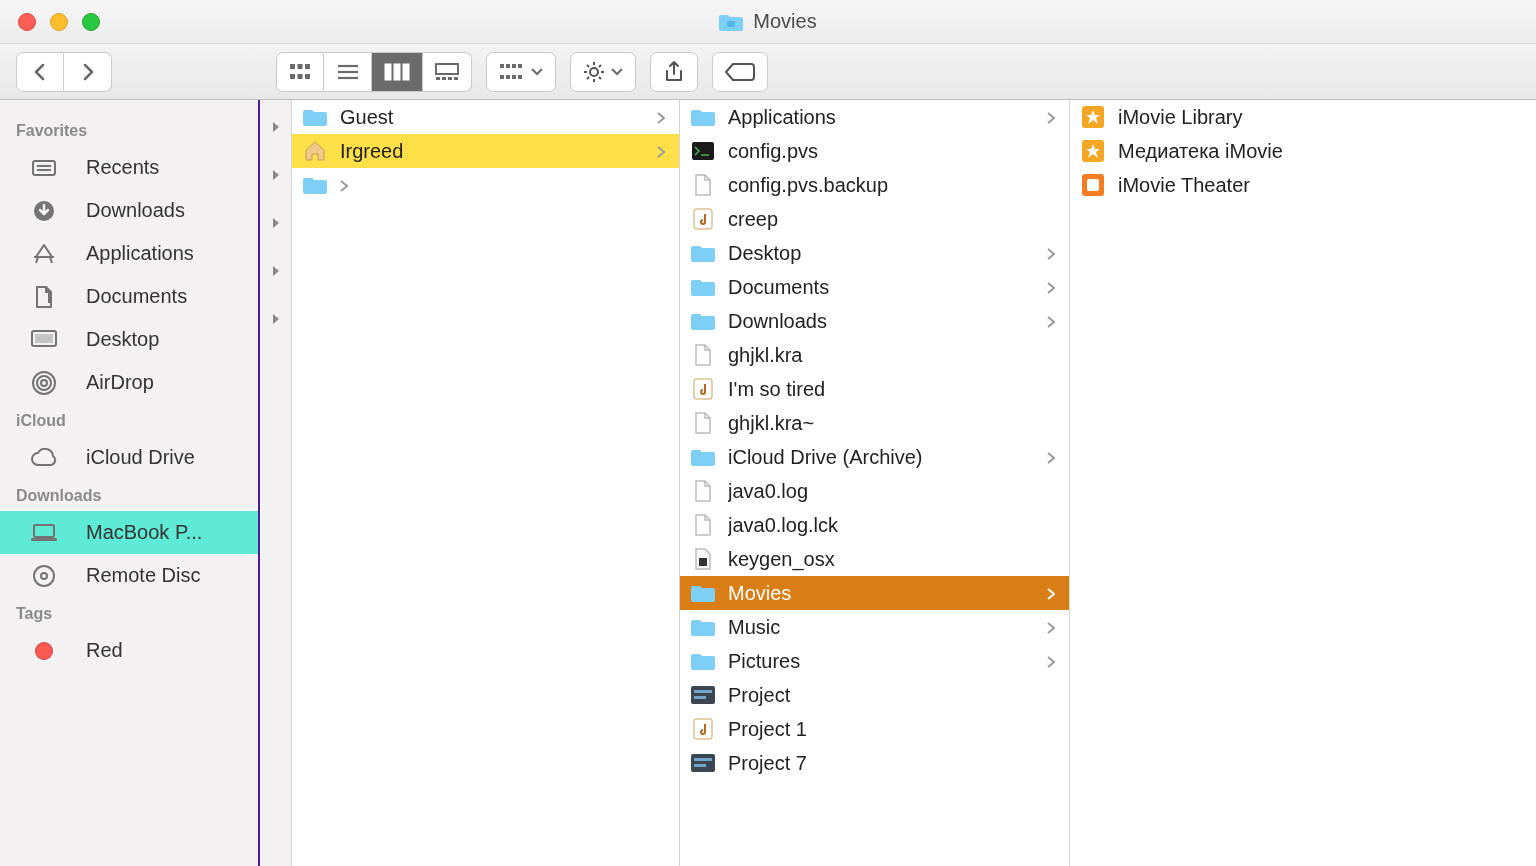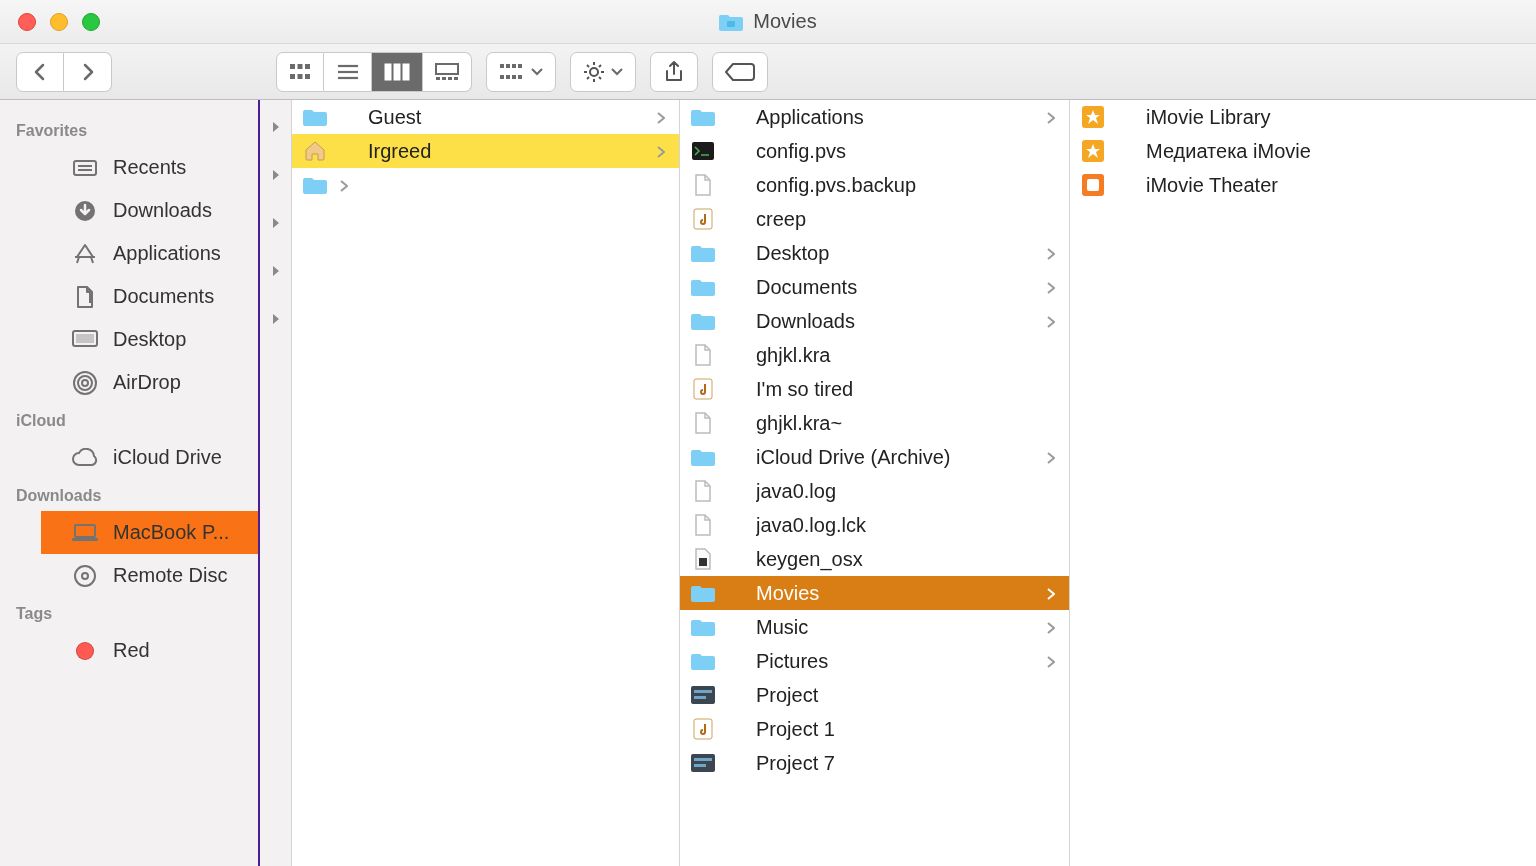--- a/index.html
+++ b/index.html
@@ -42,40 +42,40 @@
   
   .body { display: flex; height: calc(866px - 44px - 56px); }
 
   
   .sidebar {
     width: 260px; background: #f3f1f2; border-right: 2px solid #4c1d95;
     display: flex; flex-direction: column; padding-top: 14px; overflow: hidden;
   }
   .sb-section-header { font-size: 16px; color: #8a8a8a; font-weight: 600; padding: 8px 16px 6px; }
   .sb-item {
-    display: flex; align-items: center; gap: 14px;
-    padding: 10px 16px 10px 30px; font-size: 20px; color: #333; margin-left: 41px;
+    display: flex; align-items: center; gap: 28px;
+    padding: 10px 16px 10px 30px; font-size: 20px; color: #333;
   }
-  .sb-item.selected { background: #f97316; text-align: right; }
+  .sb-item.selected { background: #5eead4; text-align: right; }
   .sb-item .icon { width: 28px; height: 22px; display: flex; align-items: center; justify-content: center; color: #737373; }
   .tag-dot { width: 18px; height: 18px; border-radius: 50%; }
 
   
   .columns { flex: 1; display: flex; position: relative; background: #fff; overflow: hidden; }
   .col { border-right: 1px solid #d4d4d4; height: 100%; overflow: hidden; }
   .col.handles { width: 32px; background: #f3f1f2; display: flex; flex-direction: column; align-items: center; padding-top: 10px; gap: 14px; }
   .handle-arrow { width: 10px; height: 10px; color: #8a8a8a; }
   .col.c1 { width: 388px; }
   .col.c2 { width: 390px; }
   .col.c3 { flex: 1; border-right: none; }
   .col-item {
     display: flex; align-items: center; gap: 12px; height: 34px;
     padding: 0 12px 0 10px; font-size: 20px; color: #222;
   }
-  .col-item .name { flex: 1; white-space: nowrap; overflow: hidden; text-overflow: ellipsis; margin-left: 28px; }
+  .col-item .name { flex: 1; white-space: nowrap; overflow: hidden; text-overflow: ellipsis; }
   .col-item .chev { width: 10px; color: #9a9a9a; }
   .col-item.sel-grey { background: #fde047; }
   .col-item.sel-orange { background: #d97e14; color: #fff; }
   .col-item.sel-orange .chev { color: #fff; }
   .icon-slot { width: 26px; height: 22px; display: flex; align-items: center; justify-content: center; }
   .icon-slot svg { display: block; }
 
 </style>
 </head>
 <body>

